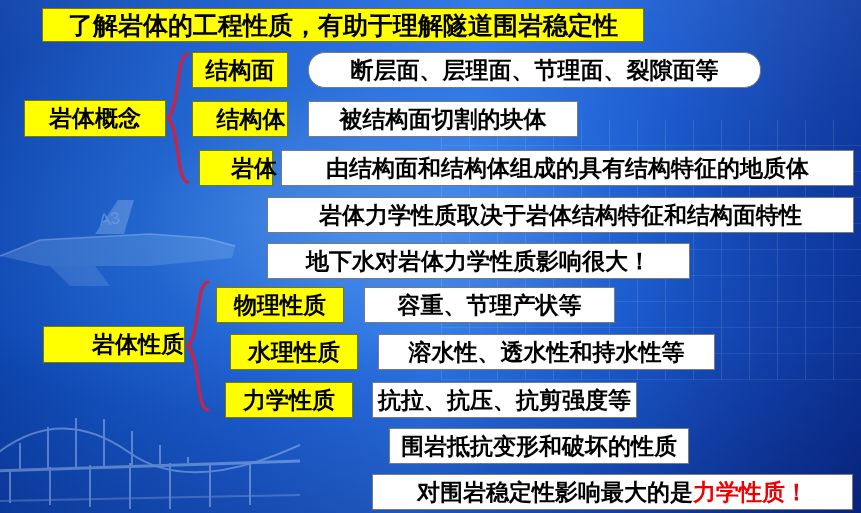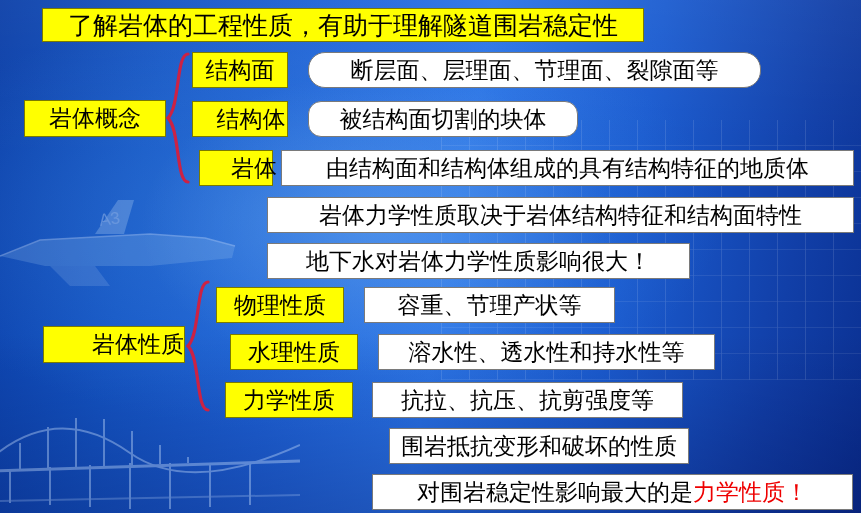--- a/index.html
+++ b/index.html
@@ -57,21 +57,21 @@
   .bg-bridge { left: 0; bottom: 0; width: 300px; height: 130px; }
 
   
   .box {
     position: absolute;
     box-sizing: border-box;
     display: flex;
     align-items: center;
     justify-content: center;
     white-space: nowrap;
-    font-weight: normal;
+    font-weight: bold;
     line-height: 1;
   }
   .yellow {
     background: #ffff00;
     border: 1px solid #7a7a00;
     color: #000000;
   }
   .white {
     background: #ffffff;
     border: 1px solid #7a7a7a;
@@ -128,42 +128,42 @@
   <div class="box yellow lbl" style="left:24px; top:100px; width:142px; height:37px;">岩体概念</div>
 
   <svg class="brace" style="left:166px; top:50px; width:26px; height:136px;" viewBox="0 0 26 136">
     <path d="M22 4 C10 4 14 56 2 68 C14 80 10 132 22 132" fill="none" stroke="#cc2244" stroke-width="3.2" stroke-linecap="round"></path>
   </svg>
 
   <div class="box yellow lbl" style="left:192px; top:52px; width:96px; height:36px;">结构面</div>
   <div class="box white txt" style="left:308px; top:52px; width:453px; height:36px;border-radius:17px;">断层面、层理面、节理面、裂隙面等</div>
 
   <div class="box yellow lbl" style="left:192px; top:101px; width:96px; height:36px;padding-left:22px;">结构体</div>
-  <div class="box white txt" style="left:308px; top:101px; width:270px; height:36px;border-radius:13px;">被结构面切割的块体</div>
+  <div class="box white txt" style="left:308px; top:101px; width:270px; height:36px;">被结构面切割的块体</div>
 
   <div class="box yellow lbl" style="left:199px; top:150px; width:74px; height:36px;padding-left:36px;">岩体</div>
   <div class="box white txt" style="left:281px; top:150px; width:573px; height:36px;">由结构面和结构体组成的具有结构特征的地质体</div>
 
   <div class="box white txt" style="left:267px; top:197px; width:587px; height:36px;">岩体力学性质取决于岩体结构特征和结构面特性</div>
   <div class="box white txt" style="left:267px; top:243px; width:423px; height:36px;">地下水对岩体力学性质影响很大！</div>
 
   <div class="box yellow lbl" style="left:43px; top:326px; width:142px; height:37px;padding-left:48px;">岩体性质</div>
 
   <svg class="brace" style="left:186px; top:278px; width:26px; height:136px;" viewBox="0 0 26 136">
     <path d="M22 4 C10 4 14 56 2 68 C14 80 10 132 22 132" fill="none" stroke="#cc2244" stroke-width="3.2" stroke-linecap="round"></path>
   </svg>
 
   <div class="box yellow lbl" style="left:216px; top:287px; width:128px; height:36px;">物理性质</div>
   <div class="box white txt" style="left:364px; top:287px; width:251px; height:36px;">容重、节理产状等</div>
 
   <div class="box yellow lbl" style="left:230px; top:334px; width:128px; height:36px;">水理性质</div>
   <div class="box white txt" style="left:378px; top:334px; width:337px; height:36px;">溶水性、透水性和持水性等</div>
 
   <div class="box yellow lbl" style="left:225px; top:382px; width:128px; height:36px;">力学性质</div>
-  <div class="box white txt" style="left:372px; top:382px; width:311px; height:36px;">抗拉、抗压、抗剪强度等</div>
+  <div class="box white txt" style="left:372px; top:382px; width:265px; height:36px;">抗拉、抗压、抗剪强度等</div>
 
   <div class="box white txt" style="left:372px; top:428px; width:300px; height:36px;margin-left:17px;">围岩抵抗变形和破坏的性质</div>
 
   <div class="box white txt" style="left:372px; top:474px; width:481px; height:36px;">
     <span>对围岩稳定性影响最大的是</span>
       <span class="redword">力学性质</span>
       <span class="redword">！</span>
   </div>
 
 </div>

